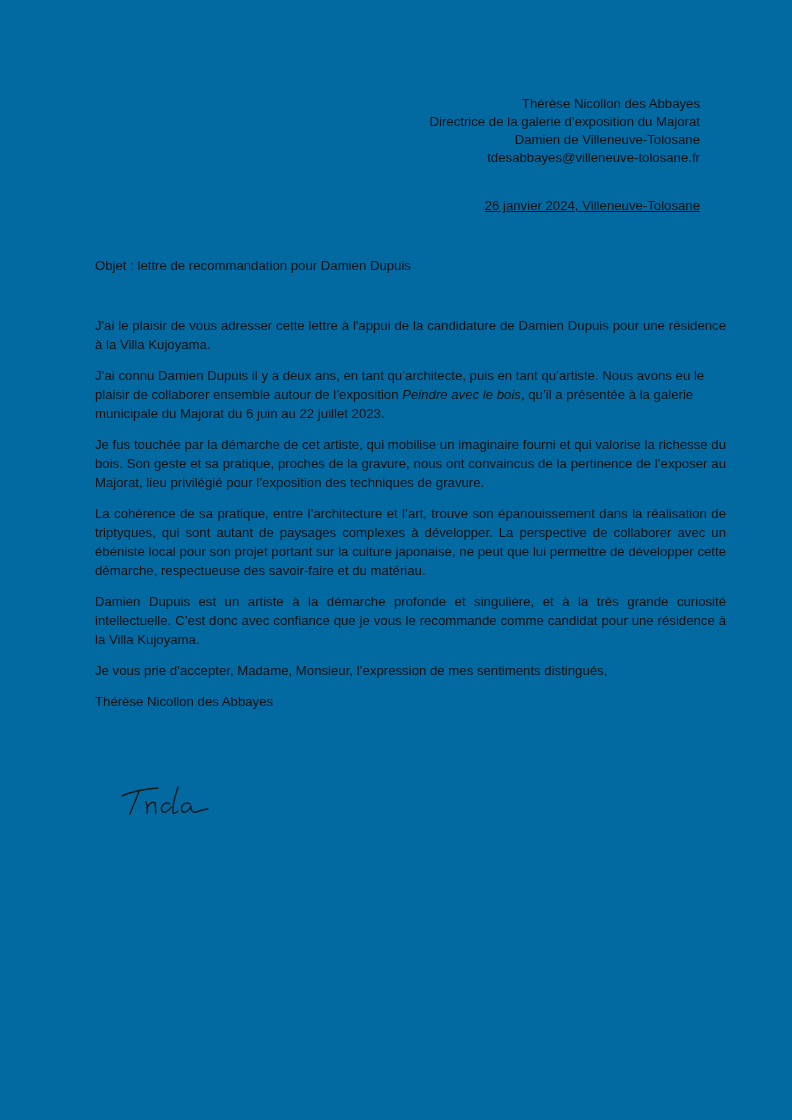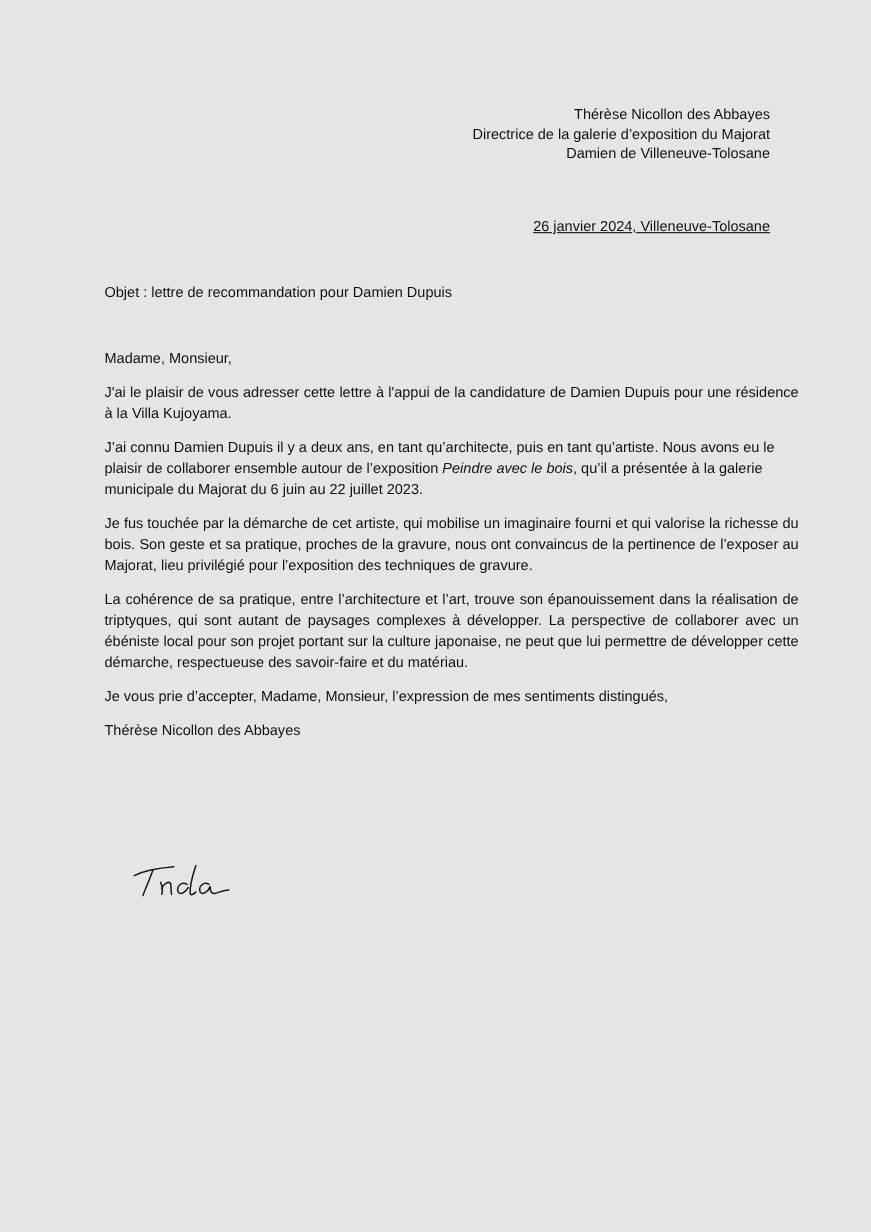--- a/index.html
+++ b/index.html
@@ -13,21 +13,21 @@
       position: relative;
       overflow: hidden;
       font-family: "Liberation Sans", "DejaVu Sans", sans-serif;
       color: #111111;
     }
     .page {
       position: absolute;
       left: 0; top: 0;
       width: 792px;
       height: 1120px;
-      background: #e5e5e5;
+      background: #0369a1;
     }
     .sender {
       position: absolute;
       top: 95px;
       right: 92px;
       text-align: right;
       font-size: 13.2px;
       line-height: 18px;
     }
     .sender div { white-space: nowrap; }
@@ -75,32 +75,33 @@
   </style>
 </head>
 <body>
 
 <div class="page">
 
   <div class="sender">
     <div>Thérèse Nicollon des Abbayes</div>
     <div>Directrice de la galerie d’exposition du Majorat</div>
     <div>Damien de Villeneuve-Tolosane</div>
+    <div>tdesabbayes@villeneuve-tolosane.fr</div>
   </div>
 
   <div class="date">26 janvier 2024, Villeneuve-Tolosane</div>
 
   <div class="subject">Objet : lettre de recommandation pour Damien Dupuis</div>
 
   <div class="body">
-    <p class="left salutation">Madame, Monsieur,</p>
     <p>J'ai le plaisir de vous adresser cette lettre à l'appui de la candidature de Damien Dupuis pour une résidence à la Villa Kujoyama.</p>
     <p class="left"><span>J’ai connu Damien Dupuis il y a deux ans, en tant qu’architecte, puis en tant qu’artiste. Nous avons eu le plaisir de collaborer ensemble autour de l’exposition </span><em>Peindre avec le bois</em><span>, qu’il a présentée à la galerie municipale du Majorat du 6 juin au 22 juillet 2023.</span></p>
     <p>Je fus touchée par la démarche de cet artiste, qui mobilise un imaginaire fourni et qui valorise la richesse du bois. Son geste et sa pratique, proches de la gravure, nous ont convaincus de la pertinence de l’exposer au Majorat, lieu privilégié pour l’exposition des techniques de gravure.</p>
     <p>La cohérence de sa pratique, entre l’architecture et l’art, trouve son épanouissement dans la réalisation de triptyques, qui sont autant de paysages complexes à développer. La perspective de collaborer avec un ébéniste local pour son projet portant sur la culture japonaise, ne peut que lui permettre de développer cette démarche, respectueuse des savoir-faire et du matériau.</p>
+    <p>Damien Dupuis est un artiste à la démarche profonde et singulière, et à la très grande curiosité intellectuelle. C’est donc avec confiance que je vous le recommande comme candidat pour une résidence à la Villa Kujoyama.</p>
     <p class="left">Je vous prie d’accepter, Madame, Monsieur, l’expression de mes sentiments distingués,</p>
     <p class="left">Thérèse Nicollon des Abbayes</p>
   </div>
 
   <div class="signature">
     <svg width="100" height="50" viewBox="0 0 100 50" xmlns="http://www.w3.org/2000/svg">
       <g fill="none" stroke="#1a1a1a" stroke-width="1.4" stroke-linecap="round" stroke-linejoin="round">
 
         <path d="M4 20 C 14 15, 28 13, 40 12"></path>
 

